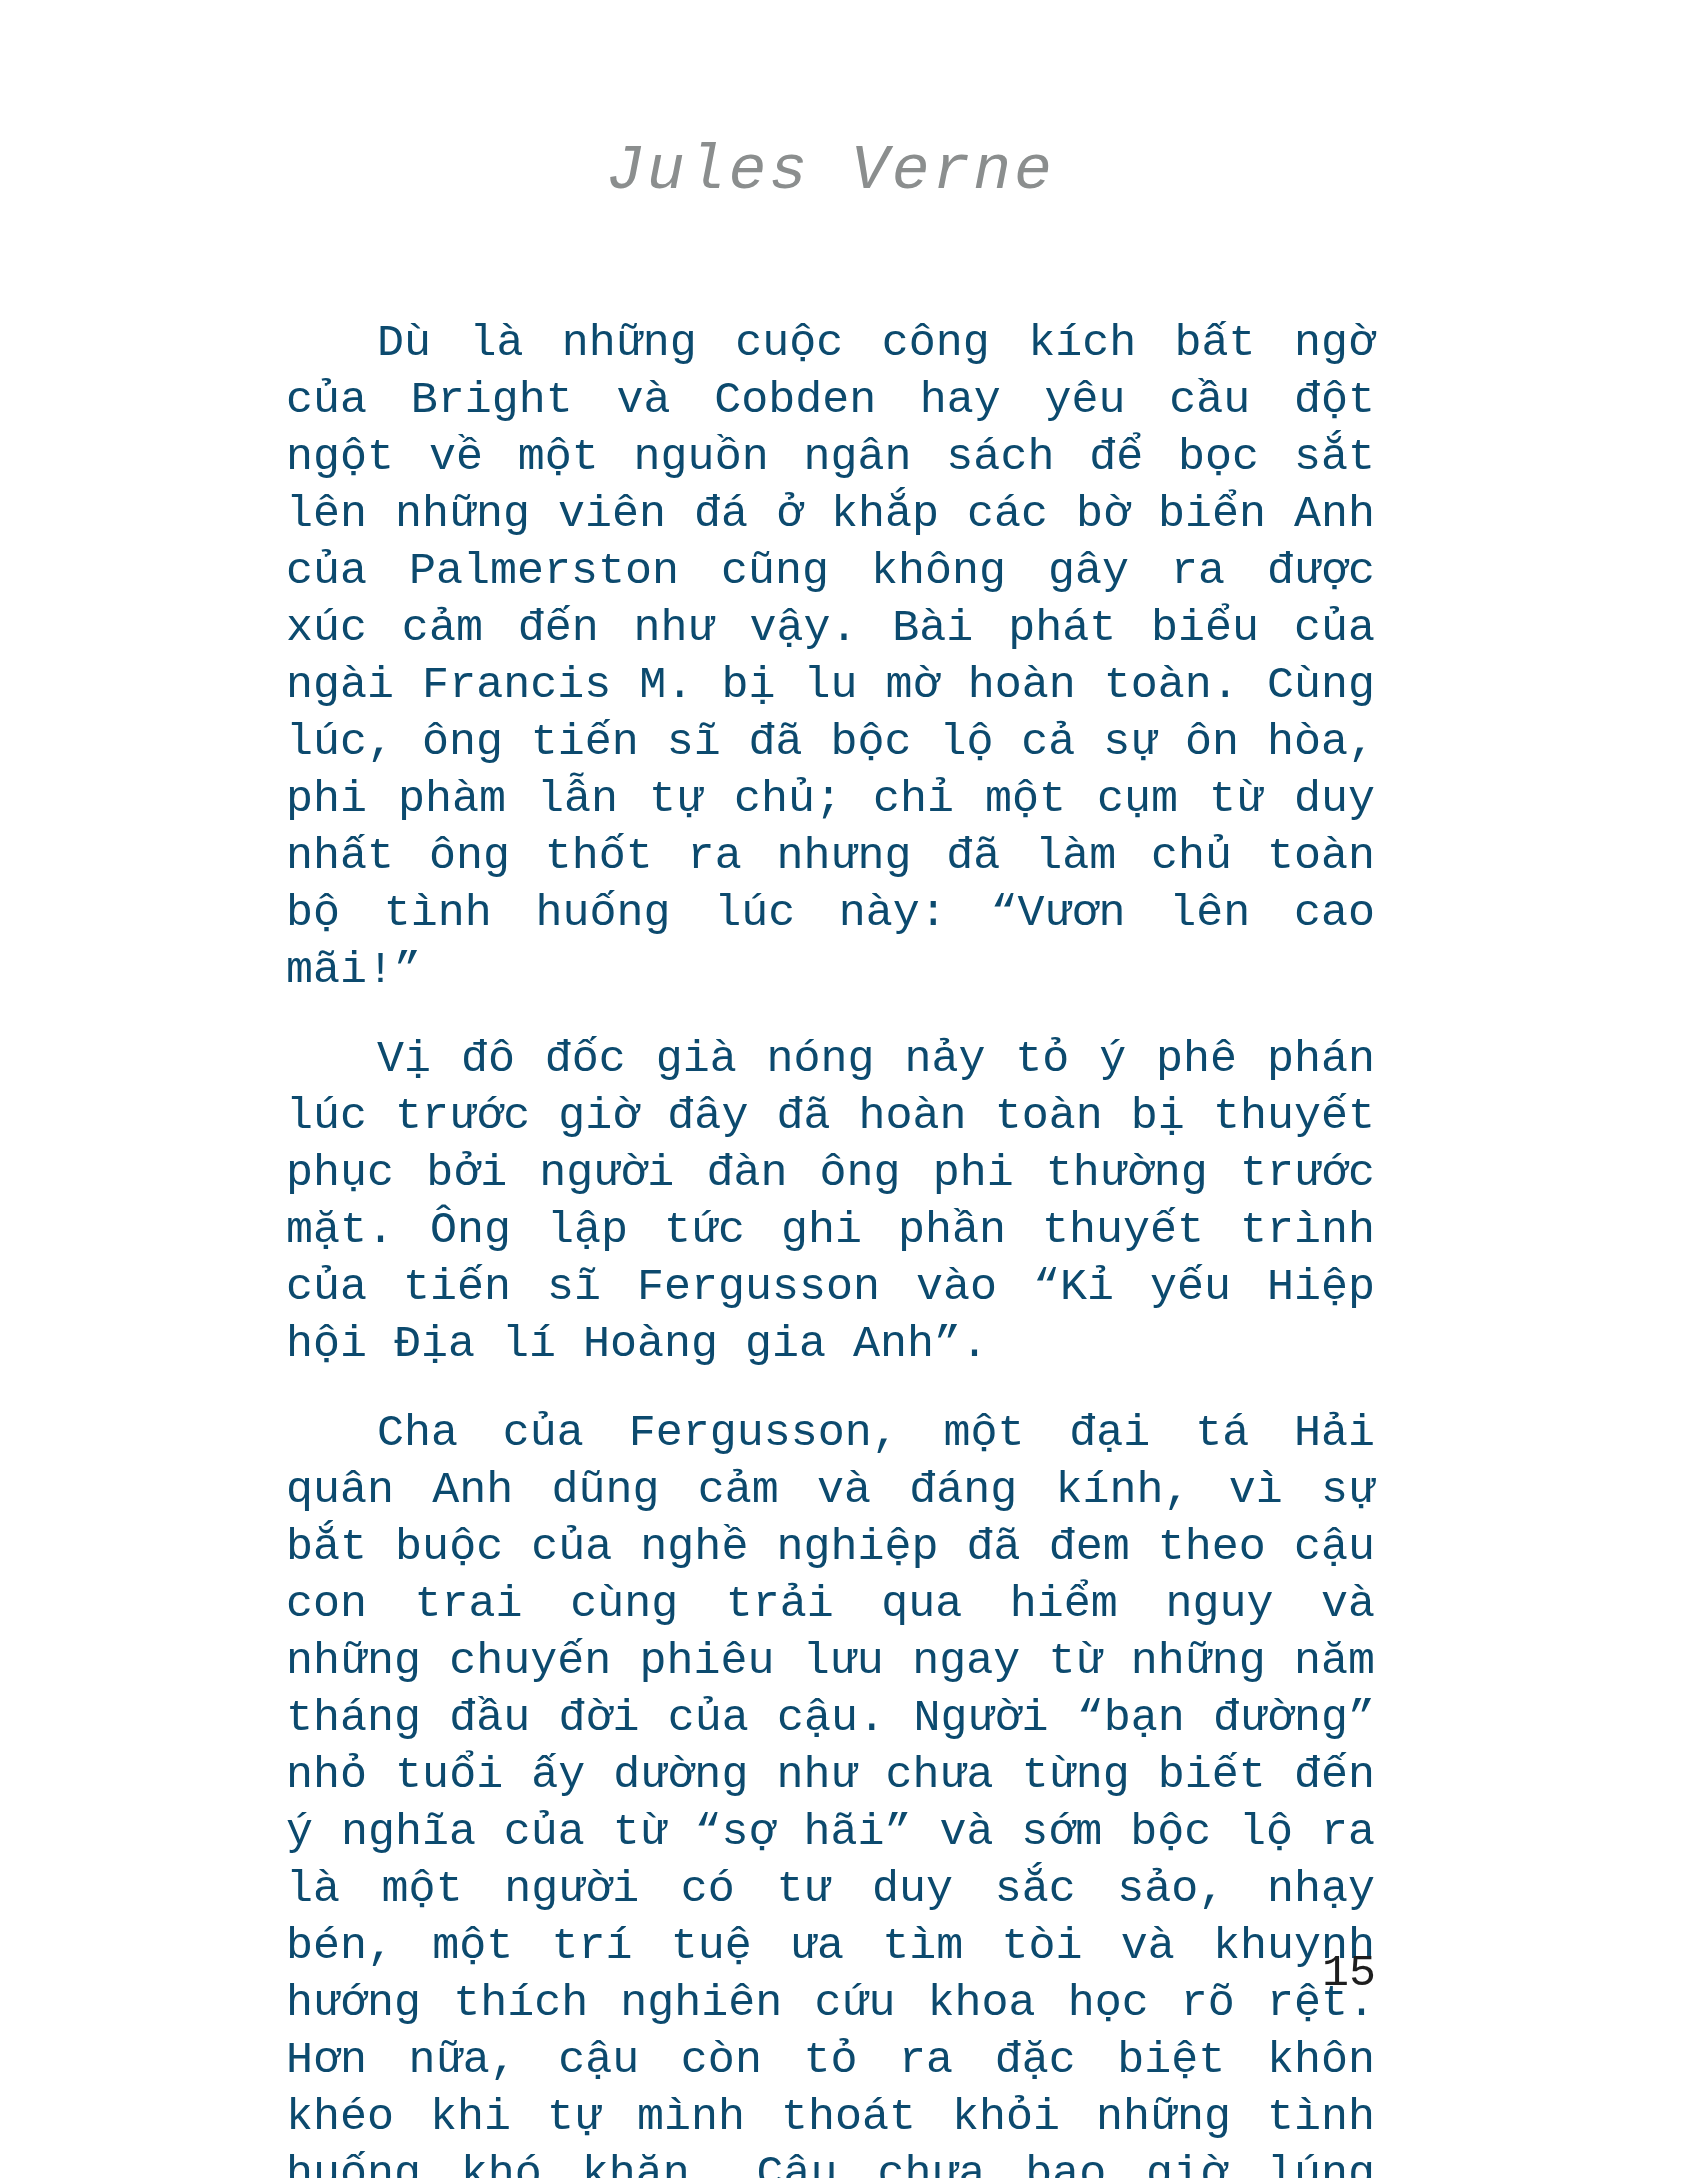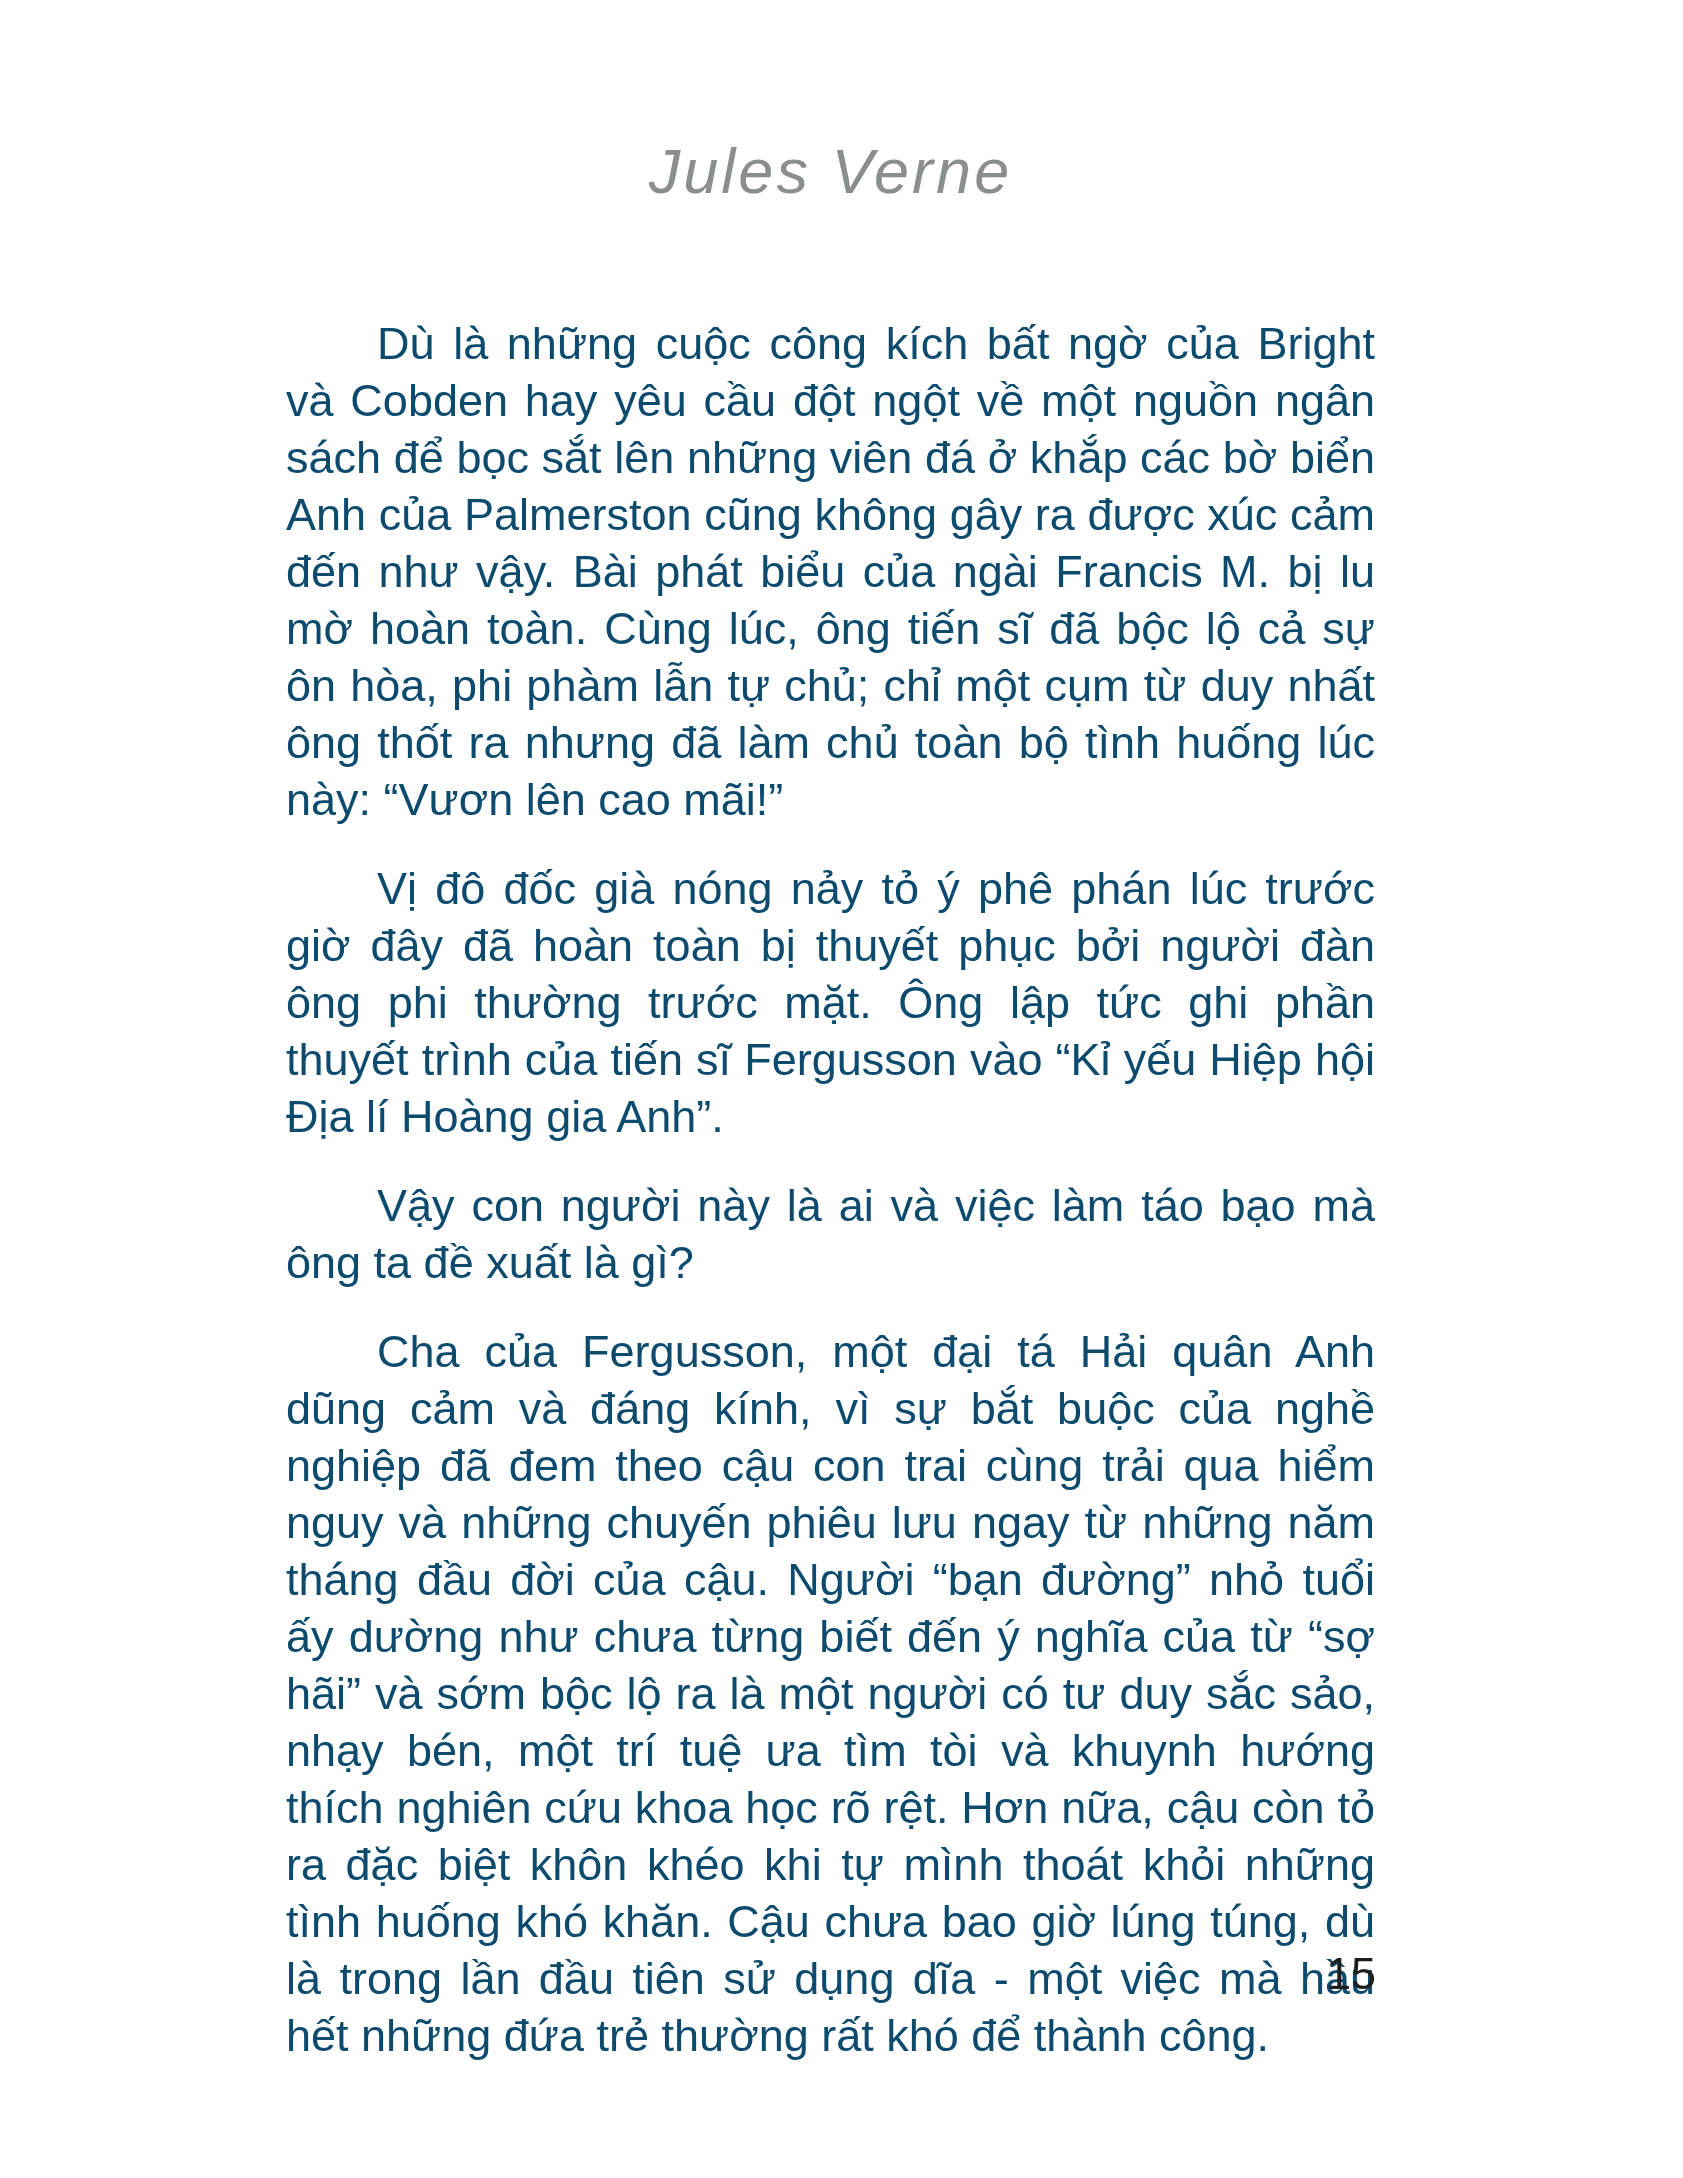--- a/index.html
+++ b/index.html
@@ -6,21 +6,21 @@
     margin: 0;
     padding: 0;
     background: #ffffff;
   }
   .page {
     position: relative;
     width: 1683px;
     height: 2178px;
     background: #ffffff;
     overflow: hidden;
-    font-family: Liberation Sans, sans-serif;
+    font-family: Liberation Mono, monospace;
   }
   .content {
     position: absolute;
     left: 286px;
     top: 0;
     width: 1089px;
   }
   .running-head {
     margin-top: 117px;
     height: 129px;
@@ -52,19 +52,18 @@
 </style>
 </head>
 <body>
 
 <div class="page">
   <div class="content">
     <div class="running-head">Jules Verne</div>
     <div class="text-block">
         <p class="para">Dù là những cuộc công kích bất ngờ của Bright và Cobden hay yêu cầu đột ngột về một nguồn ngân sách để bọc sắt lên những viên đá ở khắp các bờ biển Anh của Palmerston cũng không gây ra được xúc cảm đến như vậy. Bài phát biểu của ngài Francis M. bị lu mờ hoàn toàn. Cùng lúc, ông tiến sĩ đã bộc lộ cả sự ôn hòa, phi phàm lẫn tự chủ; chỉ một cụm từ duy nhất ông thốt ra nhưng đã làm chủ toàn bộ tình huống lúc này: “Vươn lên cao mãi!”</p>
         <p class="para">Vị đô đốc già nóng nảy tỏ ý phê phán lúc trước giờ đây đã hoàn toàn bị thuyết phục bởi người đàn ông phi thường trước mặt. Ông lập tức ghi phần thuyết trình của tiến sĩ Fergusson vào “Kỉ yếu Hiệp hội Địa lí Hoàng gia Anh”.</p>
-        <p class="para">Vậy con người này là ai và việc làm táo bạo mà ông ta đề xuất là gì?</p>
         <p class="para">Cha của Fergusson, một đại tá Hải quân Anh dũng cảm và đáng kính, vì sự bắt buộc của nghề nghiệp đã đem theo cậu con trai cùng trải qua hiểm nguy và những chuyến phiêu lưu ngay từ những năm tháng đầu đời của cậu. Người “bạn đường” nhỏ tuổi ấy dường như chưa từng biết đến ý nghĩa của từ “sợ hãi” và sớm bộc lộ ra là một người có tư duy sắc sảo, nhạy bén, một trí tuệ ưa tìm tòi và khuynh hướng thích nghiên cứu khoa học rõ rệt. Hơn nữa, cậu còn tỏ ra đặc biệt khôn khéo khi tự mình thoát khỏi những tình huống khó khăn. Cậu chưa bao giờ lúng túng, dù là trong lần đầu tiên sử dụng dĩa - một việc mà hầu hết những đứa trẻ thường rất khó để thành công.</p>
       </div>
   </div>
   <div class="page-number">15</div>
 </div>
 
 
 </body></html>

